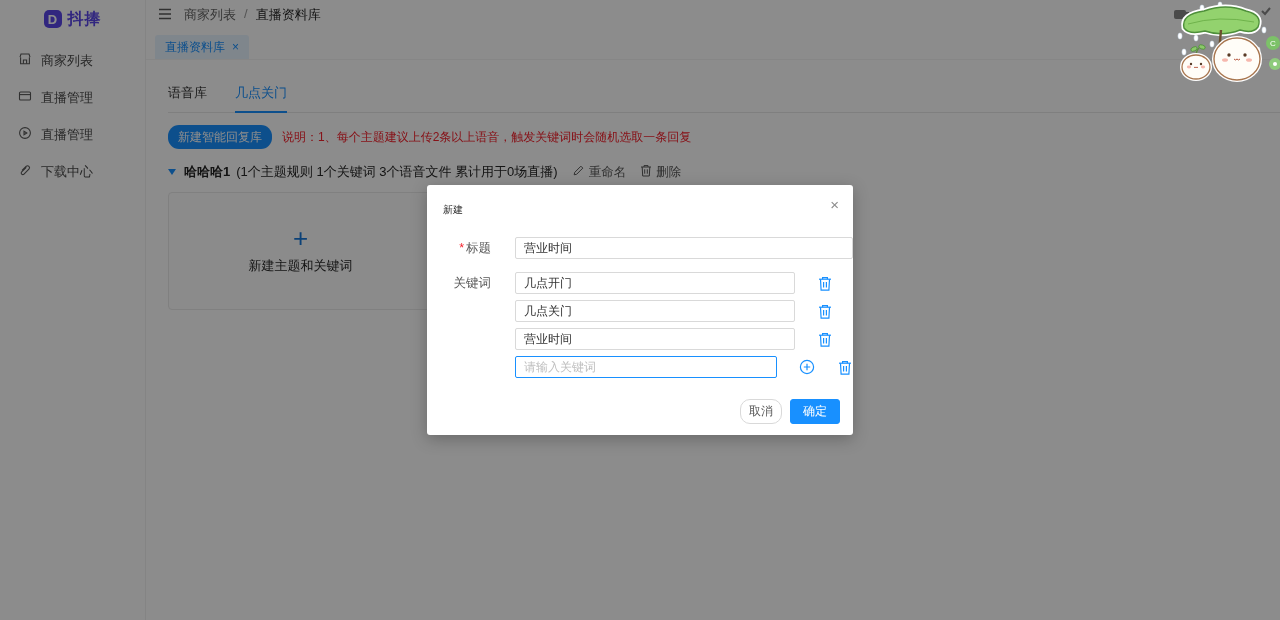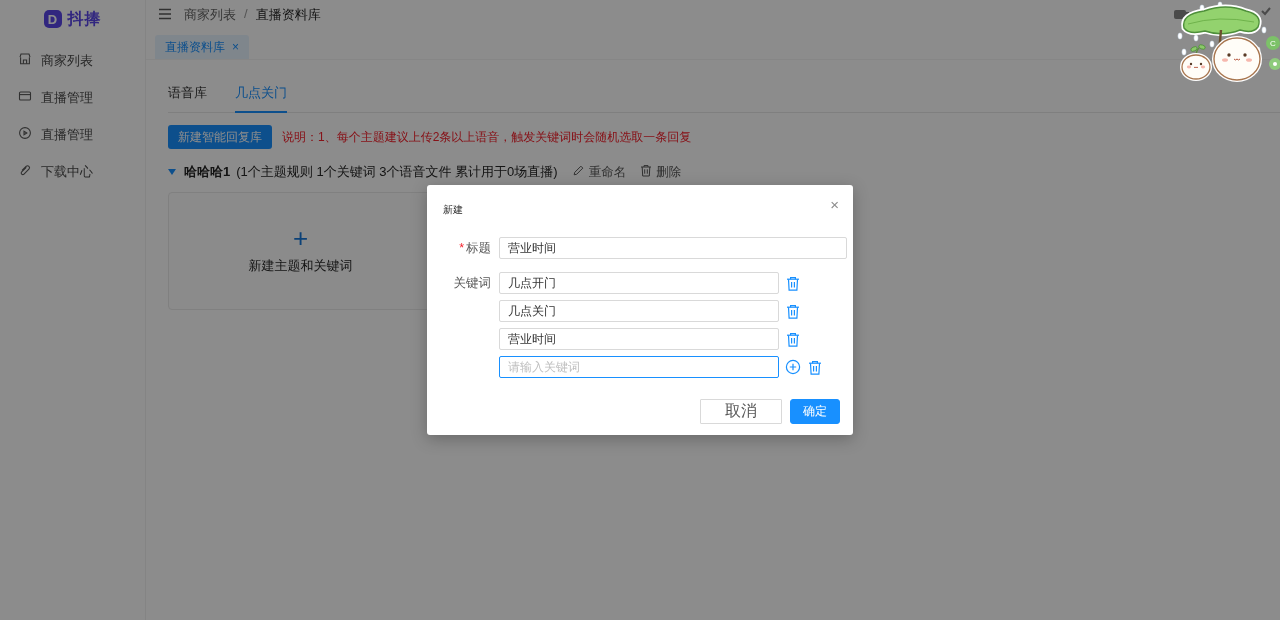--- a/index.html
+++ b/index.html
@@ -29,21 +29,21 @@
     display:flex; align-items:center; gap:7px; padding:0 10px; cursor:pointer; }
   .tag-close { font-size:12px; line-height:1; cursor:pointer; }
 
   .content { flex:1; background:#fff; padding:0 16px 0 22px; }
   .tabs { display:flex; gap:28px; margin-top:24px; border-bottom:1px solid #e8e8e8;
     font-size:13px; margin-right:-16px; padding-right:16px; }
   .tab { padding-bottom:9px; color:#333; cursor:pointer; }
   .tab.active { color:#1890ff; border-bottom:2px solid #1890ff; margin-bottom:-1px; }
 
   .toolbar { margin-top:12px; display:flex; align-items:center; gap:10px; }
-  .btn-primary { background:#1890ff; color:#fff; border:none; border-radius:3px; height:24px;
+  .btn-primary { background:#1890ff; color:#fff; border:none; border-radius:11px; height:24px;
     padding:0 10px; font-size:12px; cursor:pointer; font-family:inherit; }
   .note { color:#f5222d; font-size:12px; }
 
   .group-row { margin-top:14px; display:flex; align-items:center; gap:6px; font-size:13px; color:#262626; }
   .caret { width:0; height:0; border-left:4.5px solid transparent; border-right:4.5px solid transparent;
     border-top:6px solid #1890ff; margin-right:2px; cursor:pointer; }
   .group-name { font-weight:bold; }
   .group-action { display:flex; align-items:center; gap:4px; color:#595959; font-size:12.5px;
     margin-left:8px; cursor:pointer; }
 
@@ -57,34 +57,34 @@
 
   
   .mask { position:absolute; inset:0; background:rgba(0,0,0,0.45); z-index:10; }
   .modal { position:absolute; left:427px; top:185px; width:426px; height:250px; background:#fff;
     border-radius:3px; box-shadow:0 4px 16px rgba(0,0,0,0.25); z-index:20; display:flex; flex-direction:column; }
   .modal-header { padding:14px 16px 0 16px; position:relative; }
   .modal-title { font-size:10px; color:#262626; }
   .modal-close { position:absolute; right:14px; top:12px; color:#8c8c8c; font-size:15px;
     line-height:1; cursor:pointer; }
   .modal-body { padding:20px 0 0 22px; }
-  .form-row { display:flex; align-items:center; margin-bottom:6px; }
+  .form-row { display:flex; align-items:center; margin-bottom:6px;gap:16px; }
   .form-row.title-row { margin-bottom:13px; }
   .form-label { width:42px; text-align:right; font-size:12.5px; color:#595959; margin-right:8px; flex:0 0 42px; }
   .req { color:#f5222d; margin-right:2px; }
   .inp { height:22px; border:1px solid #d9d9d9; border-radius:2px; font-size:12px; color:#333;
     padding:0 8px; outline:none; font-family:inherit; background:#fff; }
   .inp::placeholder { color:#bfbfbf; }
   .inp-title { width:348px; }
   .inp-kw { width:280px; }
   .inp.focused { border-color:#1890ff; }
   .row-icon { margin-left:6px; display:flex; align-items:center; cursor:pointer; }
   .modal-footer { margin-top:auto; display:flex; justify-content:flex-end; gap:8px; padding:0 13px 11px 0; }
-  .btn-default { background:#fff; border:1px solid #d9d9d9; color:#595959; border-radius:1px;
-    height:25px; padding:0 24px; font-size:16px; cursor:pointer; font-family:inherit; }
+  .btn-default { background:#fff; border:1px solid #d9d9d9; color:#595959; border-radius:10px;
+    height:25px; padding:0 8px; font-size:12px; cursor:pointer; font-family:inherit; }
   .btn-ok { background:#1890ff; border:1px solid #1890ff; color:#fff; border-radius:3px; height:25px;
     padding:0 12px; font-size:12px; cursor:pointer; font-family:inherit; }
 
   
   .sticker { position:absolute; top:0; right:0; width:106px; height:86px; z-index:30; pointer-events:none; }
 </style>
 </head>
 <body>
 
 <div class="app">

